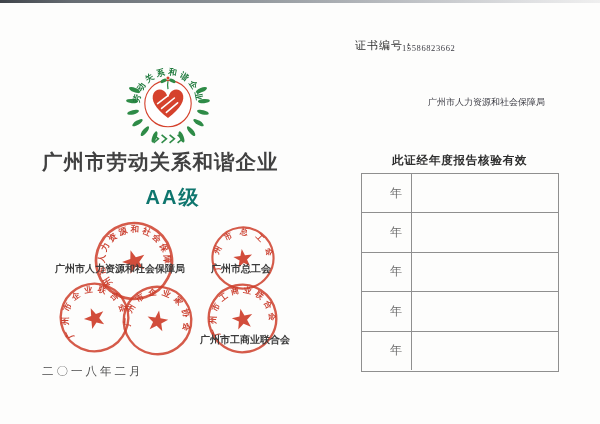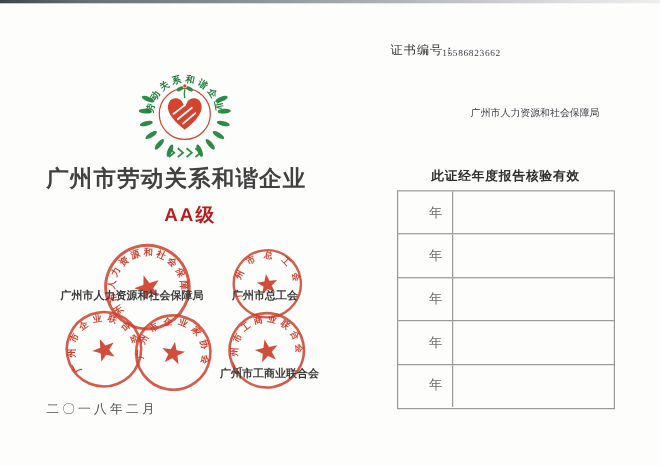--- a/index.html
+++ b/index.html
@@ -8,22 +8,22 @@
   .abs{position:absolute;}
   .nowrap{white-space:nowrap;}
 
   
   .scan-edge{left:0;top:0;width:600px;height:3px;
     background:linear-gradient(90deg,#3f444a 0%,#666c72 12%,#8f959a 40%,#b9bcc0 65%,#dfe0e2 88%,#efefef 100%);}
 
   
   .title1{left:42px;top:148px;width:262px;text-align:left;font-size:20.5px;font-weight:700;
     color:#414141;letter-spacing:1px;}
-  .title2{left:42px;top:184px;width:262px;text-align:center;font-size:17px;font-weight:700;
-    color:#b91c1c;letter-spacing:2px;}
+  .title2{left:42px;top:184px;width:262px;text-align:center;font-size:20px;font-weight:700;
+    color:#0f766e;letter-spacing:2px;}
   .issue-date{left:42px;top:364px;width:262px;text-align:left;font-size:11.5px;color:#4c4c4c;
     letter-spacing:3px;}
 
   .seal-label{font-size:10px;font-weight:700;color:#3b3b3b;}
 
   svg.stamp{position:absolute;overflow:visible;}
   .sc{fill:none;stroke:rgba(206,62,42,0.85);stroke-width:2.6;}
   .sf{fill:rgba(206,62,42,0.92);}
   .st{fill:rgba(200,55,38,0.95);font-family:"Liberation Sans",sans-serif;font-weight:600;}
 

